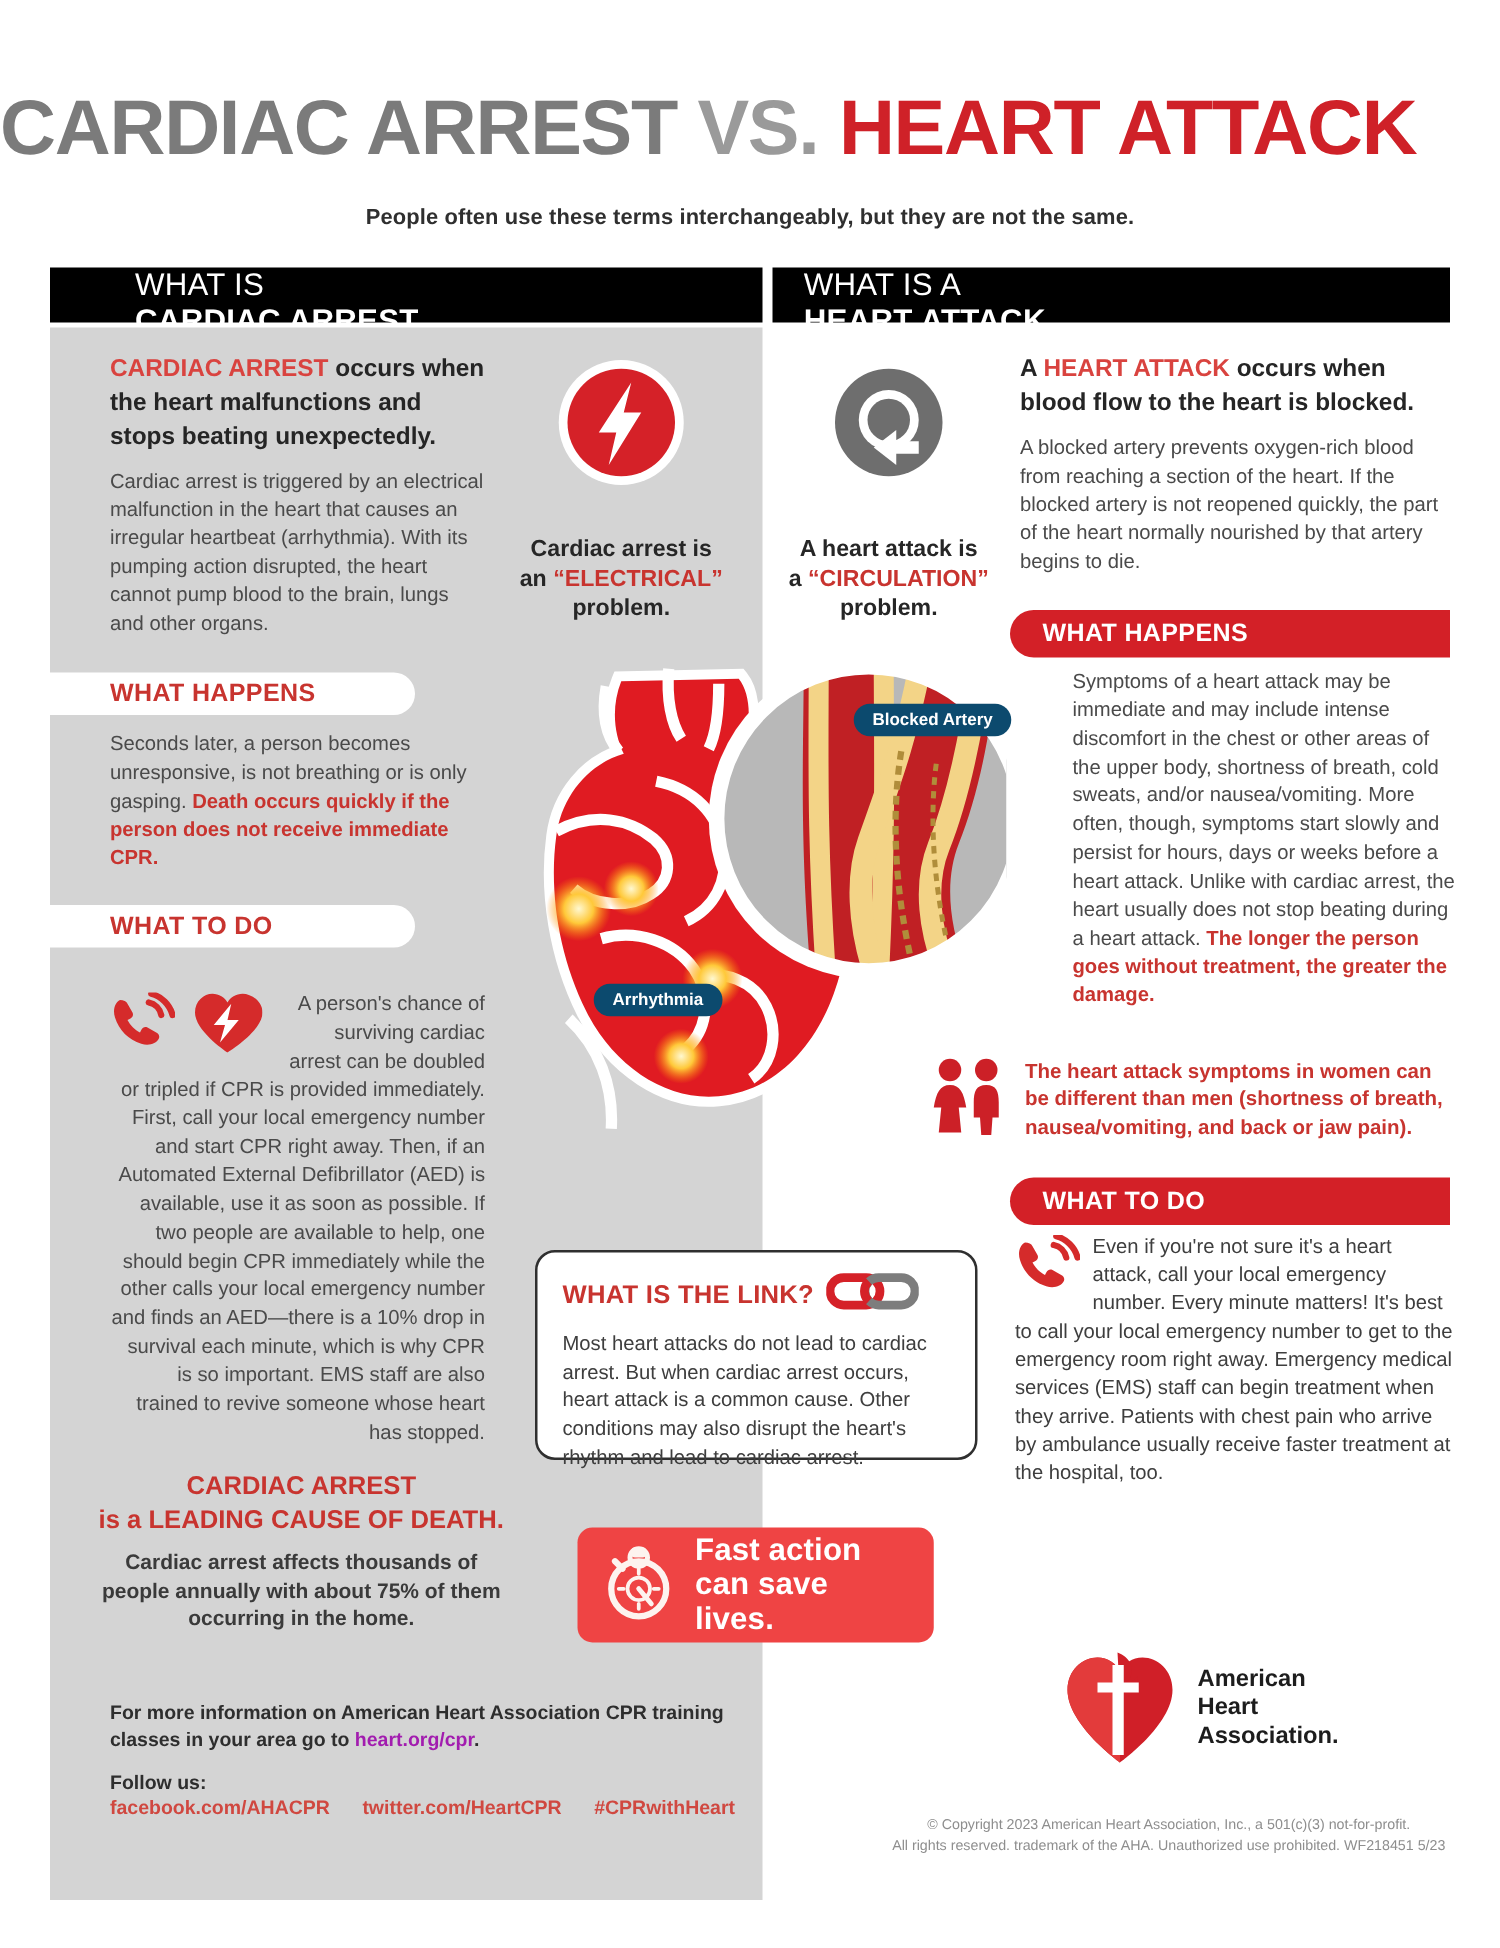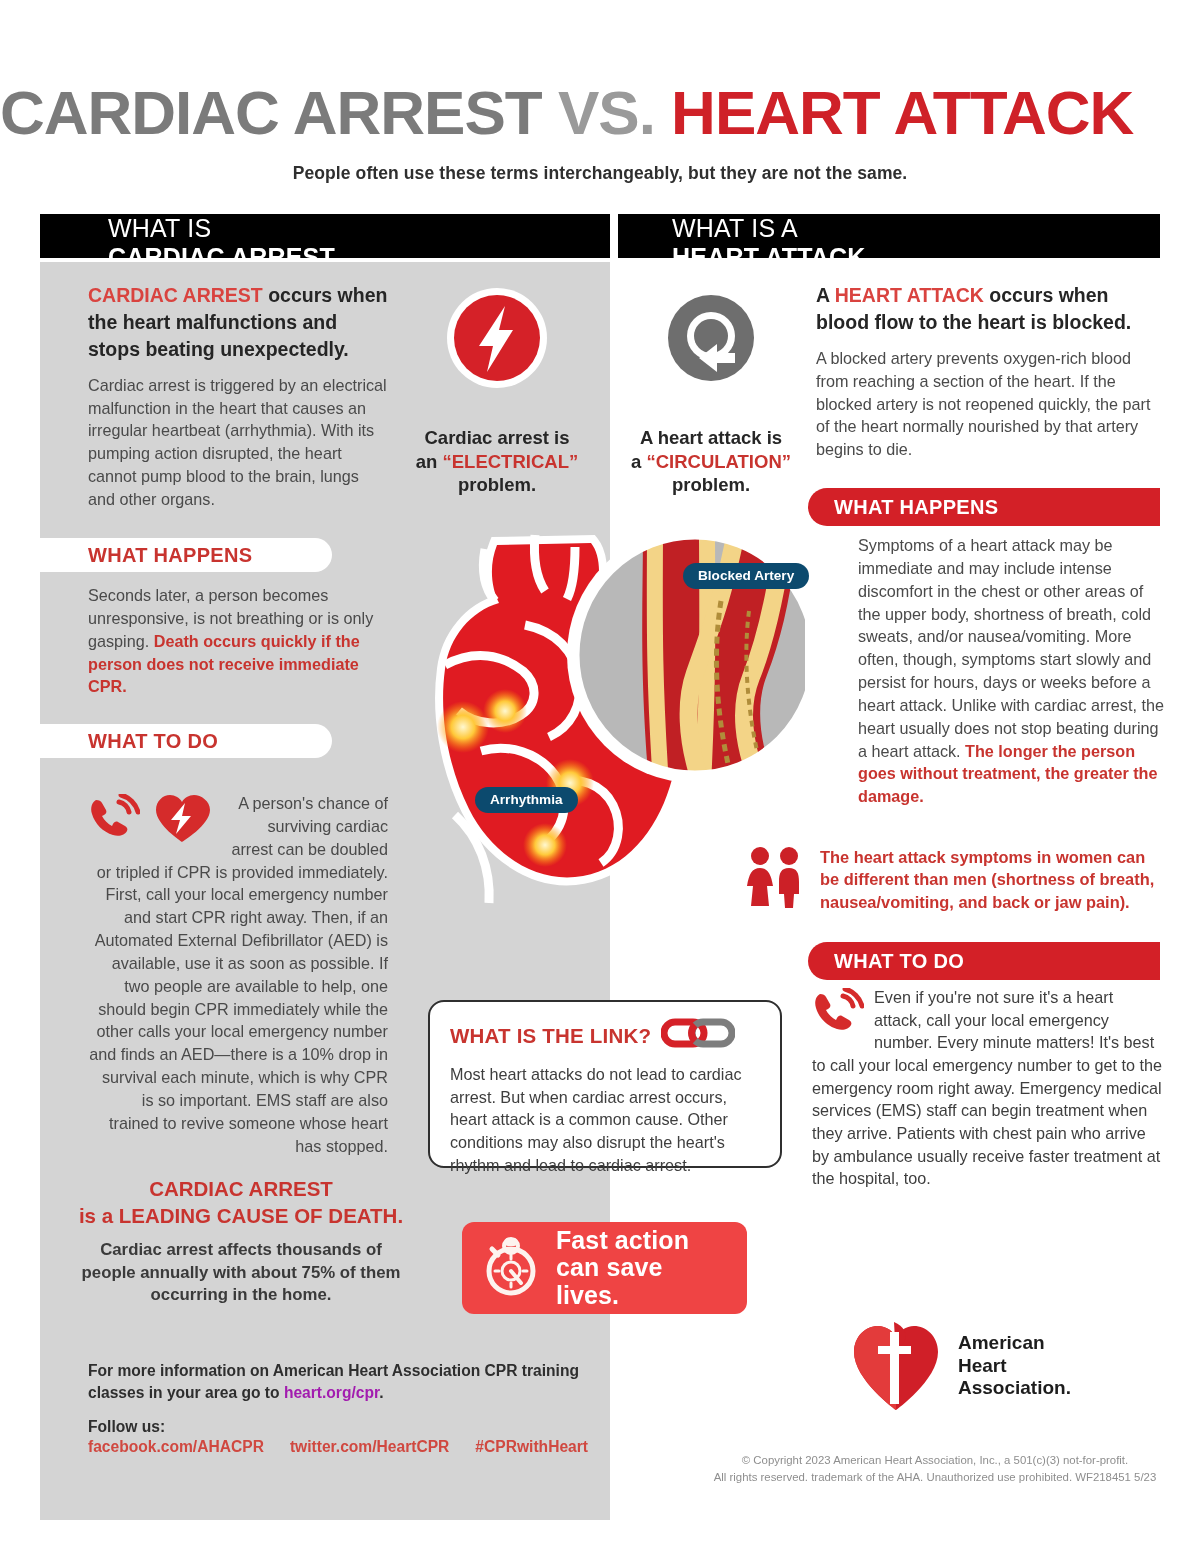--- a/index.html
+++ b/index.html
@@ -7,21 +7,21 @@
     width: 1200px; height: 1558px;
     background: #ffffff;
     font-family: "Liberation Sans", sans-serif;
     color: #3b3b3b;
     overflow: hidden;
   }
   .page { position: relative; width: 1200px; height: 1558px; background:#fff; }
 
   
   .title {
-    position: absolute; top: 82px; left: 0; width: 1068px;
+    position: absolute; top: 72px; left: 0; width: 1068px;
     text-align: left;
     font-size: 62px; font-weight: 700; letter-spacing: -1px;
     line-height: 1;
     white-space: nowrap;
   }
   .title .grey { color: #7b7b7b; }
   .title .lightgrey { color: #9a9a9a; }
   .title .red { color: #cf2128; }
   .subtitle {
     position: absolute; top: 163px; left: 0; width: 1200px;
@@ -41,21 +41,21 @@
     position: absolute; height: 44px;
     background: #000000; color: #fff;
     display: flex; 
     font-size: 25px; letter-spacing: .2px;
     padding-left: 24px;
     flex-direction: column;
   }
   .bar b { font-weight: 700; }
   .bar span { font-weight: 400; }
   #bar-left  { left: 40px;  top: 214px; width: 570px; padding-left: 68px;}
-  #bar-right { left: 618px; top: 214px; width: 542px; padding-left: 54px;}
+  #bar-right { left: 618px; top: 214px; width: 542px; padding-left: 25px;}
 
   
   .col-left { position: absolute; left: 88px; top: 282px; width: 300px; }
   .lede {
     font-size: 19.5px; font-weight: 700; color: #252525; line-height: 1.38;
   }
   .lede .red { color: #d9433f; }
   .body {
     font-size: 16.2px; color: #4a4a4a; line-height: 1.41; margin-top: 11px;
   }

